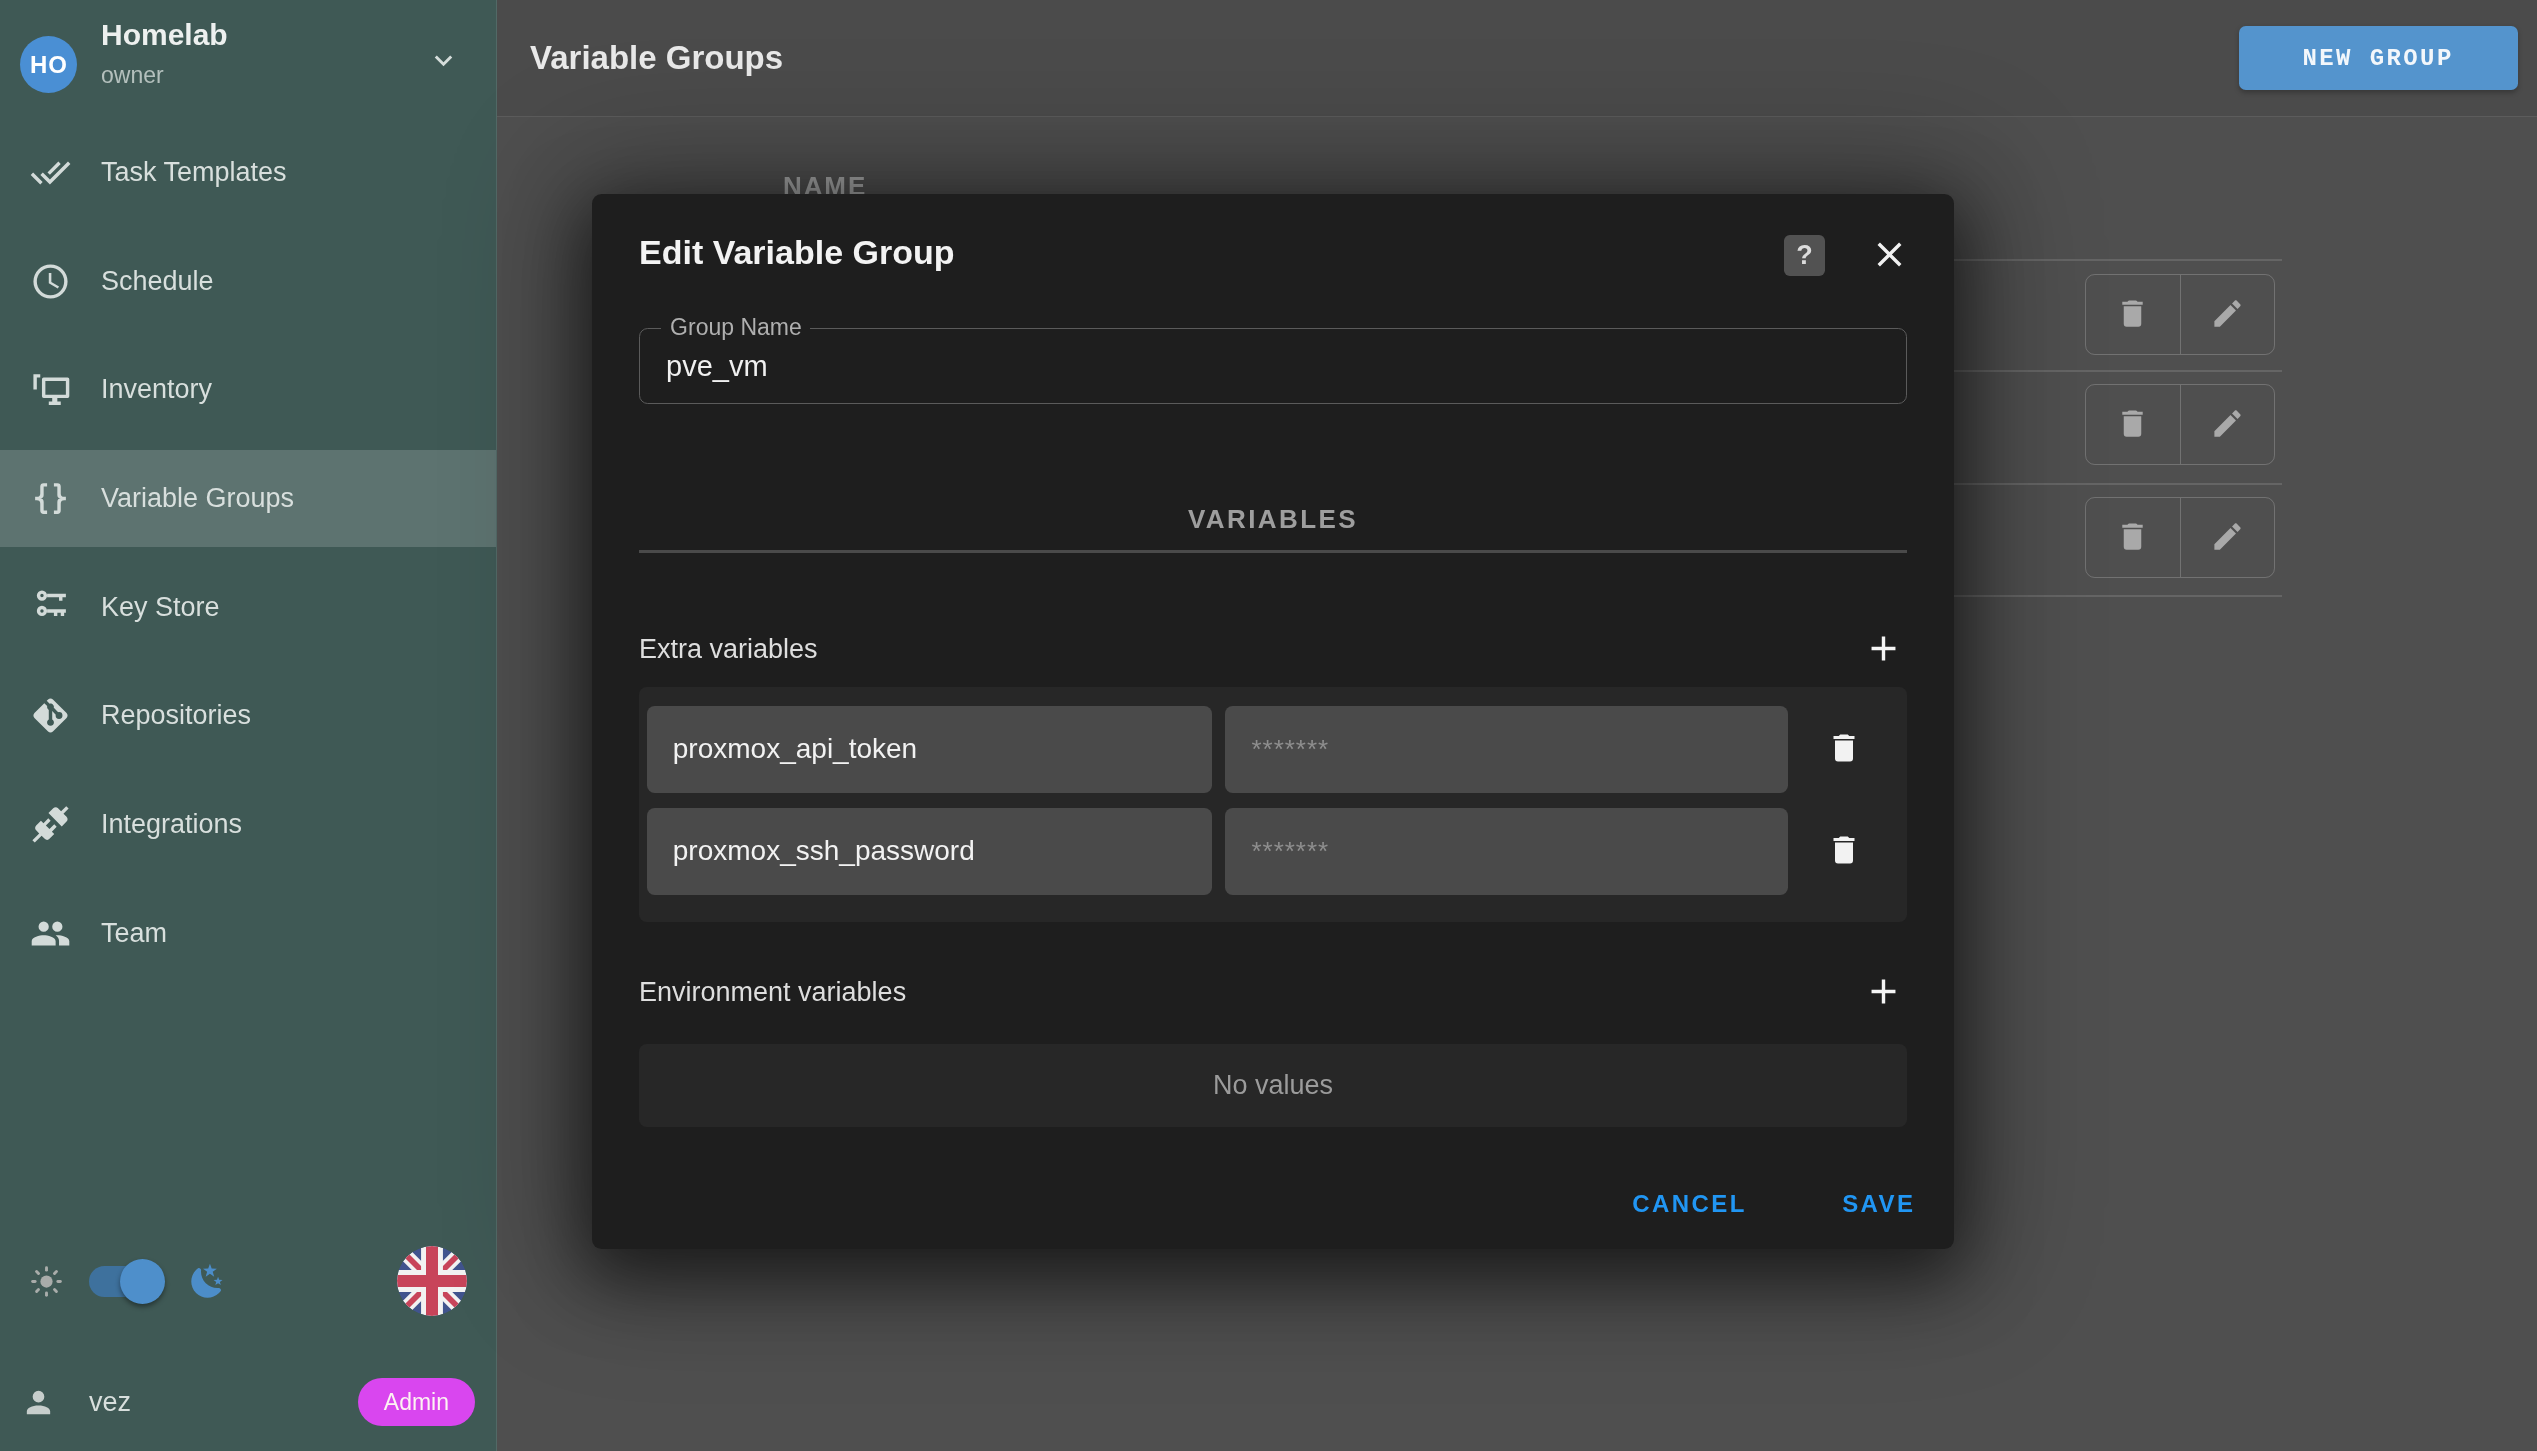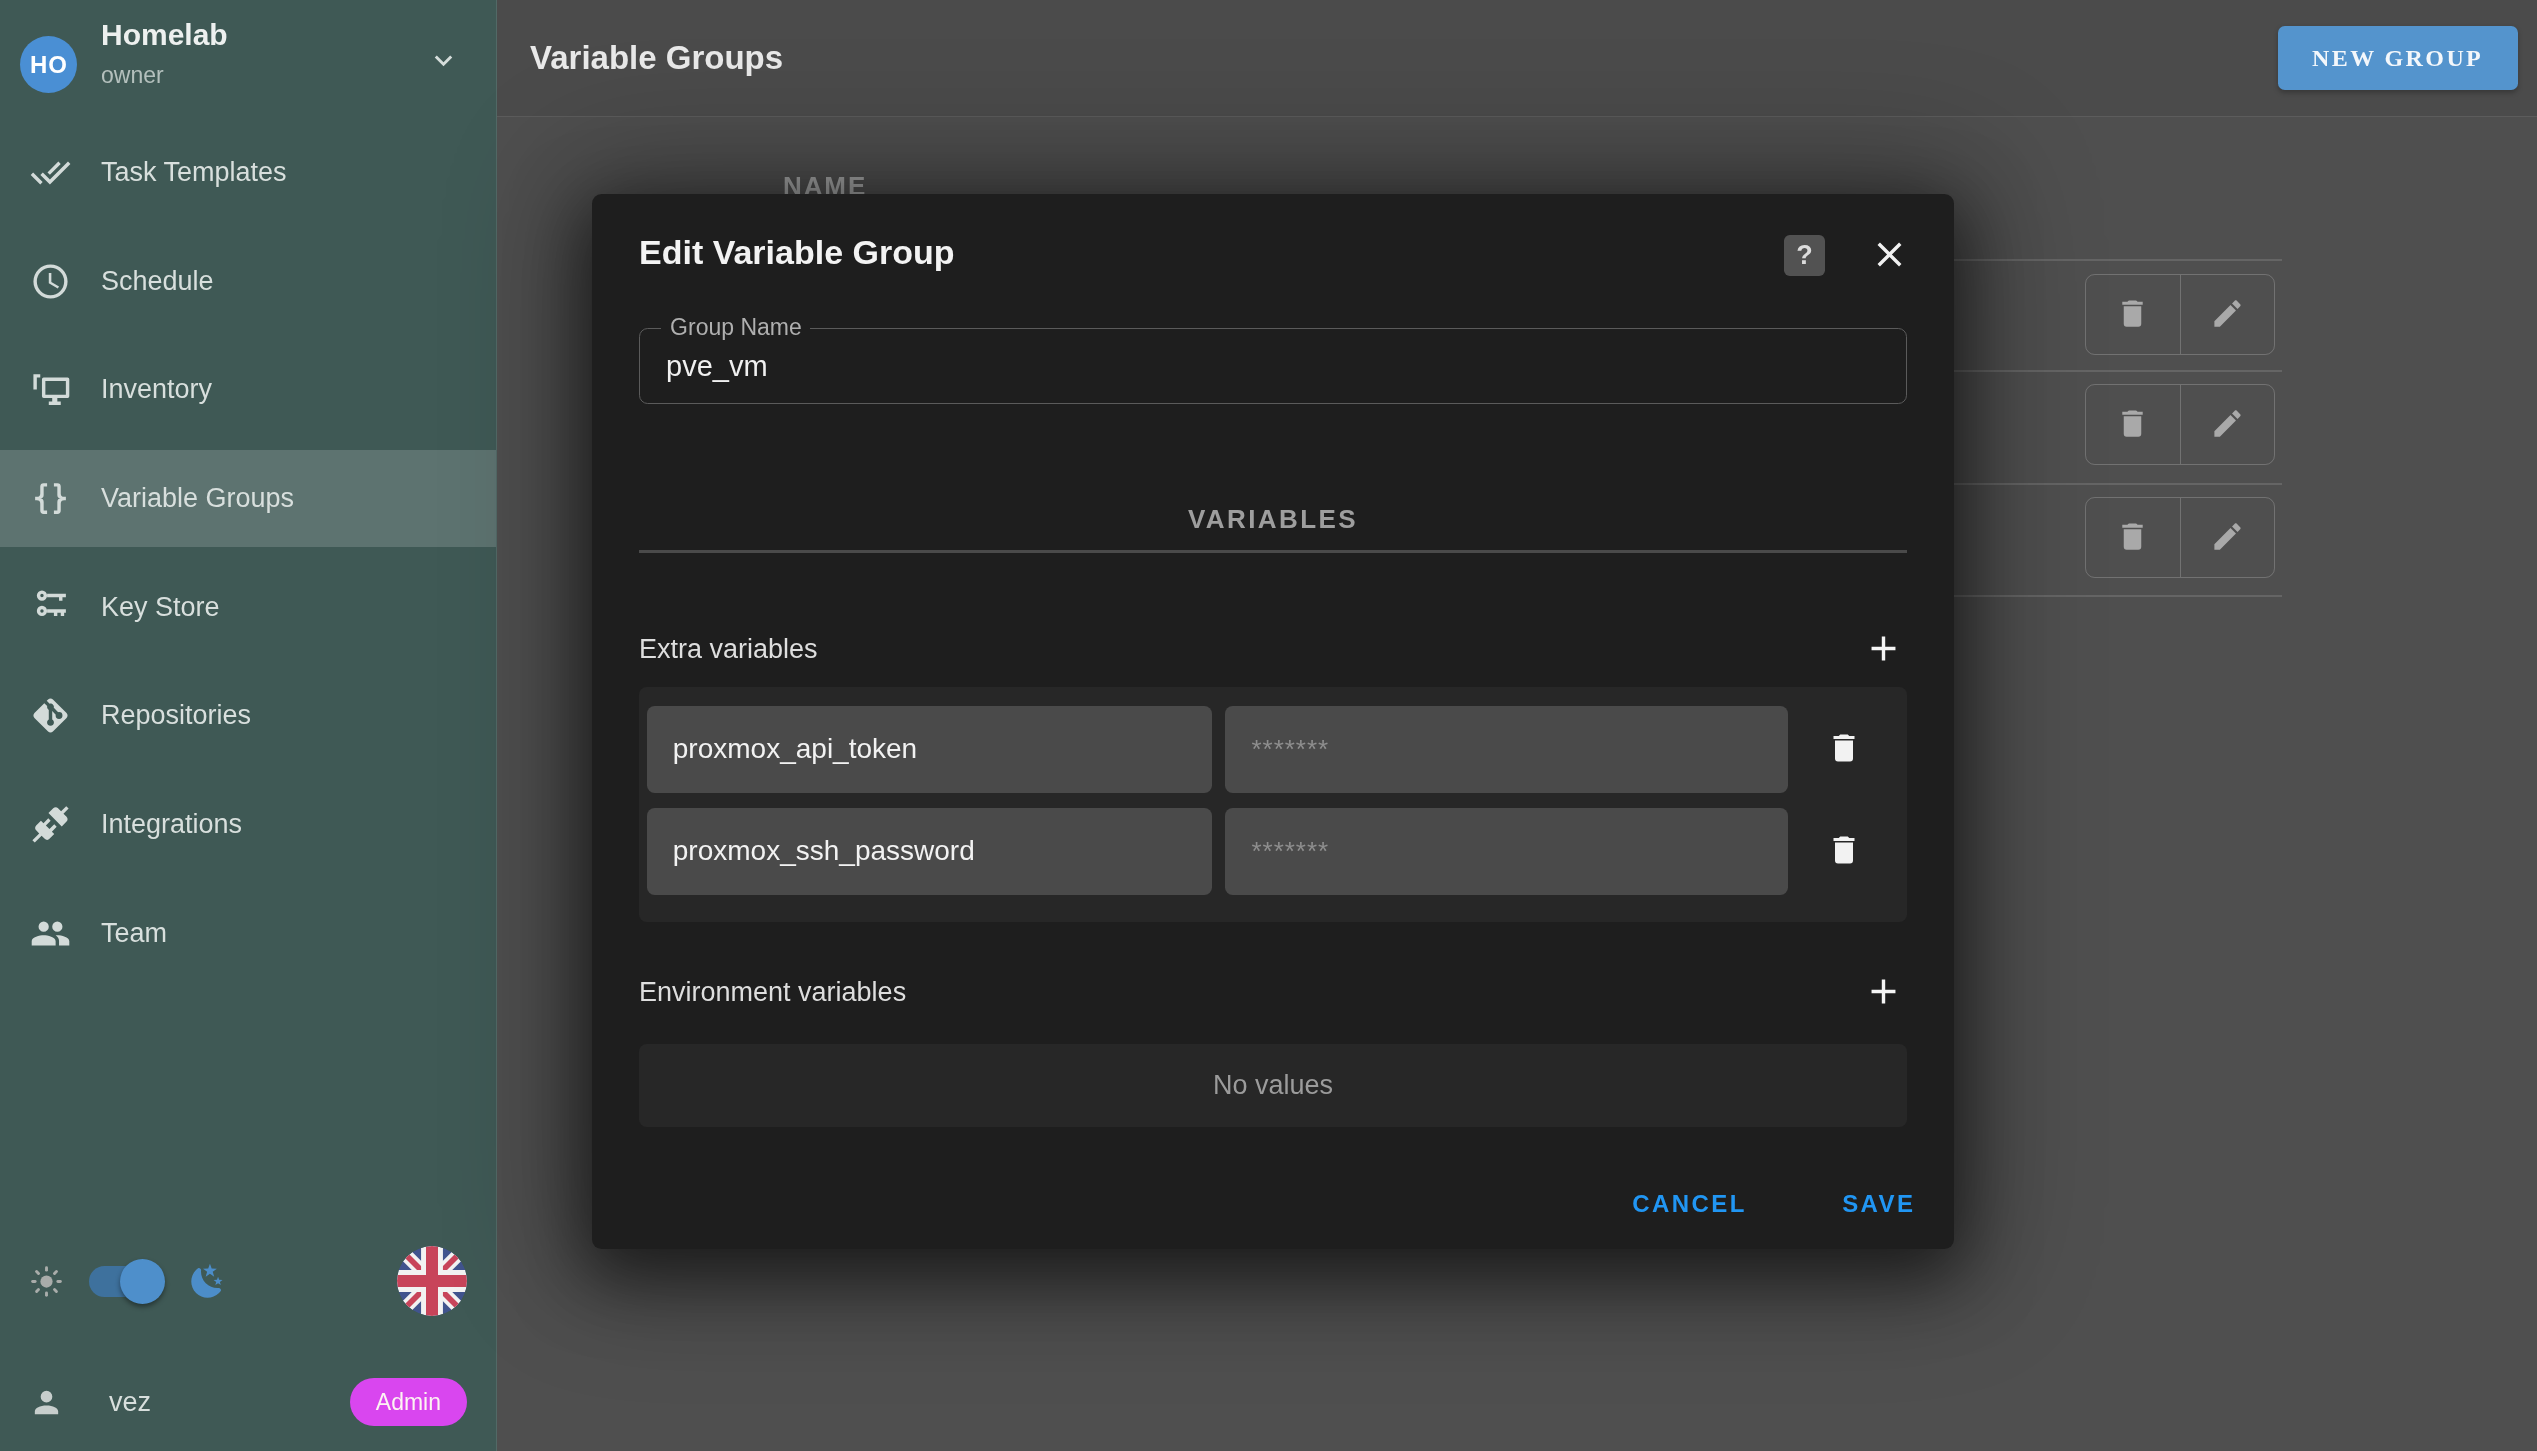--- a/index.html
+++ b/index.html
@@ -30,34 +30,34 @@
                display:flex; align-items:center; padding:0 29px; }
   .sun-icon { width:35px; height:35px; color:#A9ACAA; }
   .switch { position:relative; width:72px; height:31px; margin-left:25px; cursor:pointer; }
   .switch .track { position:absolute; left:0; top:0; width:72px; height:31px; border-radius:15.5px; background:#3E719D; }
   .switch .thumb { position:absolute; right:-3.9px; top:-6.8px; width:45px; height:45px; border-radius:50%;
                    background:#4E8FCB; box-shadow:0 2.9px 5.8px rgba(0,0,0,0.4); }
   .moon-icon { width:39px; height:39px; color:#4C8DC9; margin-left:27px; }
   .flag { width:70px; height:70px; margin-left:auto; border-radius:50%; overflow:hidden; cursor:pointer; }
 
   .user-row { position:absolute; left:0; top:1367px; width:100%; height:70px;
-              display:flex; align-items:center; padding:0 29px;gap:12px; }
+              display:flex; align-items:center; padding:0 21px; }
   .person-icon { width:35px; height:35px; color:#C7CECC; }
   .user-name { margin-left:33px; font-size:27px; color:#D8DFDD; }
   .admin-badge { margin-left:auto; background:#d946ef; color:#FDF3F2; font-size:23px;
                  padding:10.7px 26px; border-radius:29px; }
 
   
   .main { position:absolute; left:497px; top:0; width:2040px; height:1452px; }
   .topbar { position:absolute; left:0; top:0; width:100%; height:117px; background:#4B4B4B;
             border-bottom:1.9px solid #5C5C5C; display:flex; align-items:center; }
   .page-title { margin-left:33px; font-size:33px; font-weight:bold; color:#E9E9E9; }
-  .new-group-btn { margin-left:auto; margin-right:19.4px; width:240px; height:64px; background:#5494CD;
+  .new-group-btn { margin-left:auto; margin-right:19.4px; width:279px; height:64px; background:#5494CD;
                    border:none; border-radius:6.8px; color:#F3F7FB; font-size:24px; font-weight:bold;
-                   letter-spacing:2.4px; font-family:Liberation Serif, serif; cursor:pointer;
+                   letter-spacing:2.4px; font-family:Liberation Mono, monospace; cursor:pointer;
                    box-shadow:0 2.9px 5.8px rgba(0,0,0,0.25); }
 
   .table-area { position:absolute; left:255px; top:117px; width:1530px; height:602px; }
   .col-header { position:absolute; left:31px; top:54px; font-size:26px; font-weight:bold;
                 letter-spacing:1.9px; color:#A6A7A7; }
   .t-divider { position:absolute; left:0; width:100%; height:1.9px; background:rgba(255,255,255,0.13); }
   .action-group { position:absolute; right:6.8px; width:190px; height:81px; display:flex;
                   border:1.9px solid rgba(255,255,255,0.20); border-radius:9.7px; overflow:hidden; }
   .action-group .icon-btn { flex:1; background:transparent; border:none; color:#A9A9A9;
                             display:flex; align-items:center; justify-content:center; cursor:pointer; }

